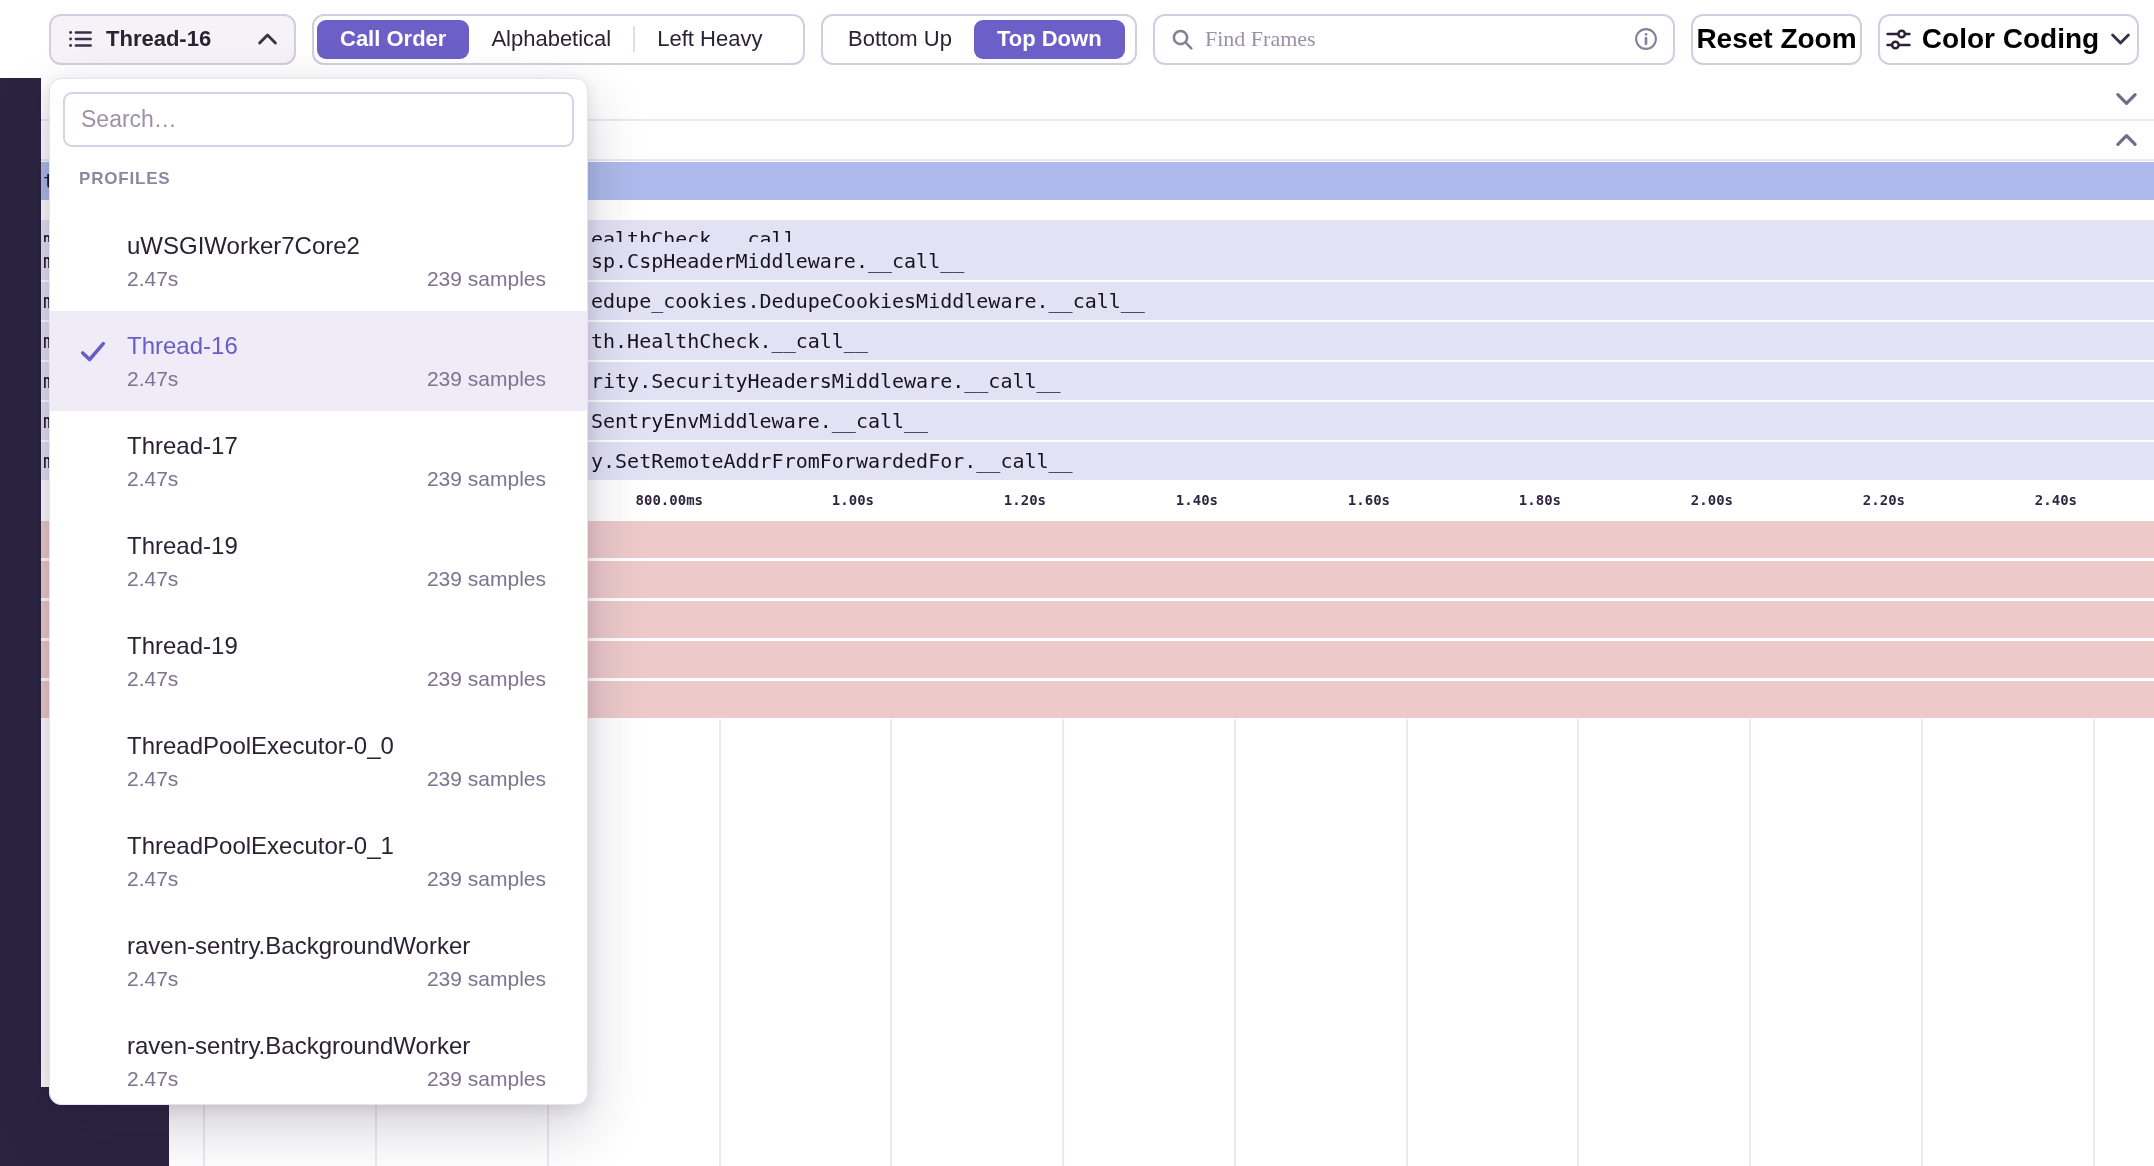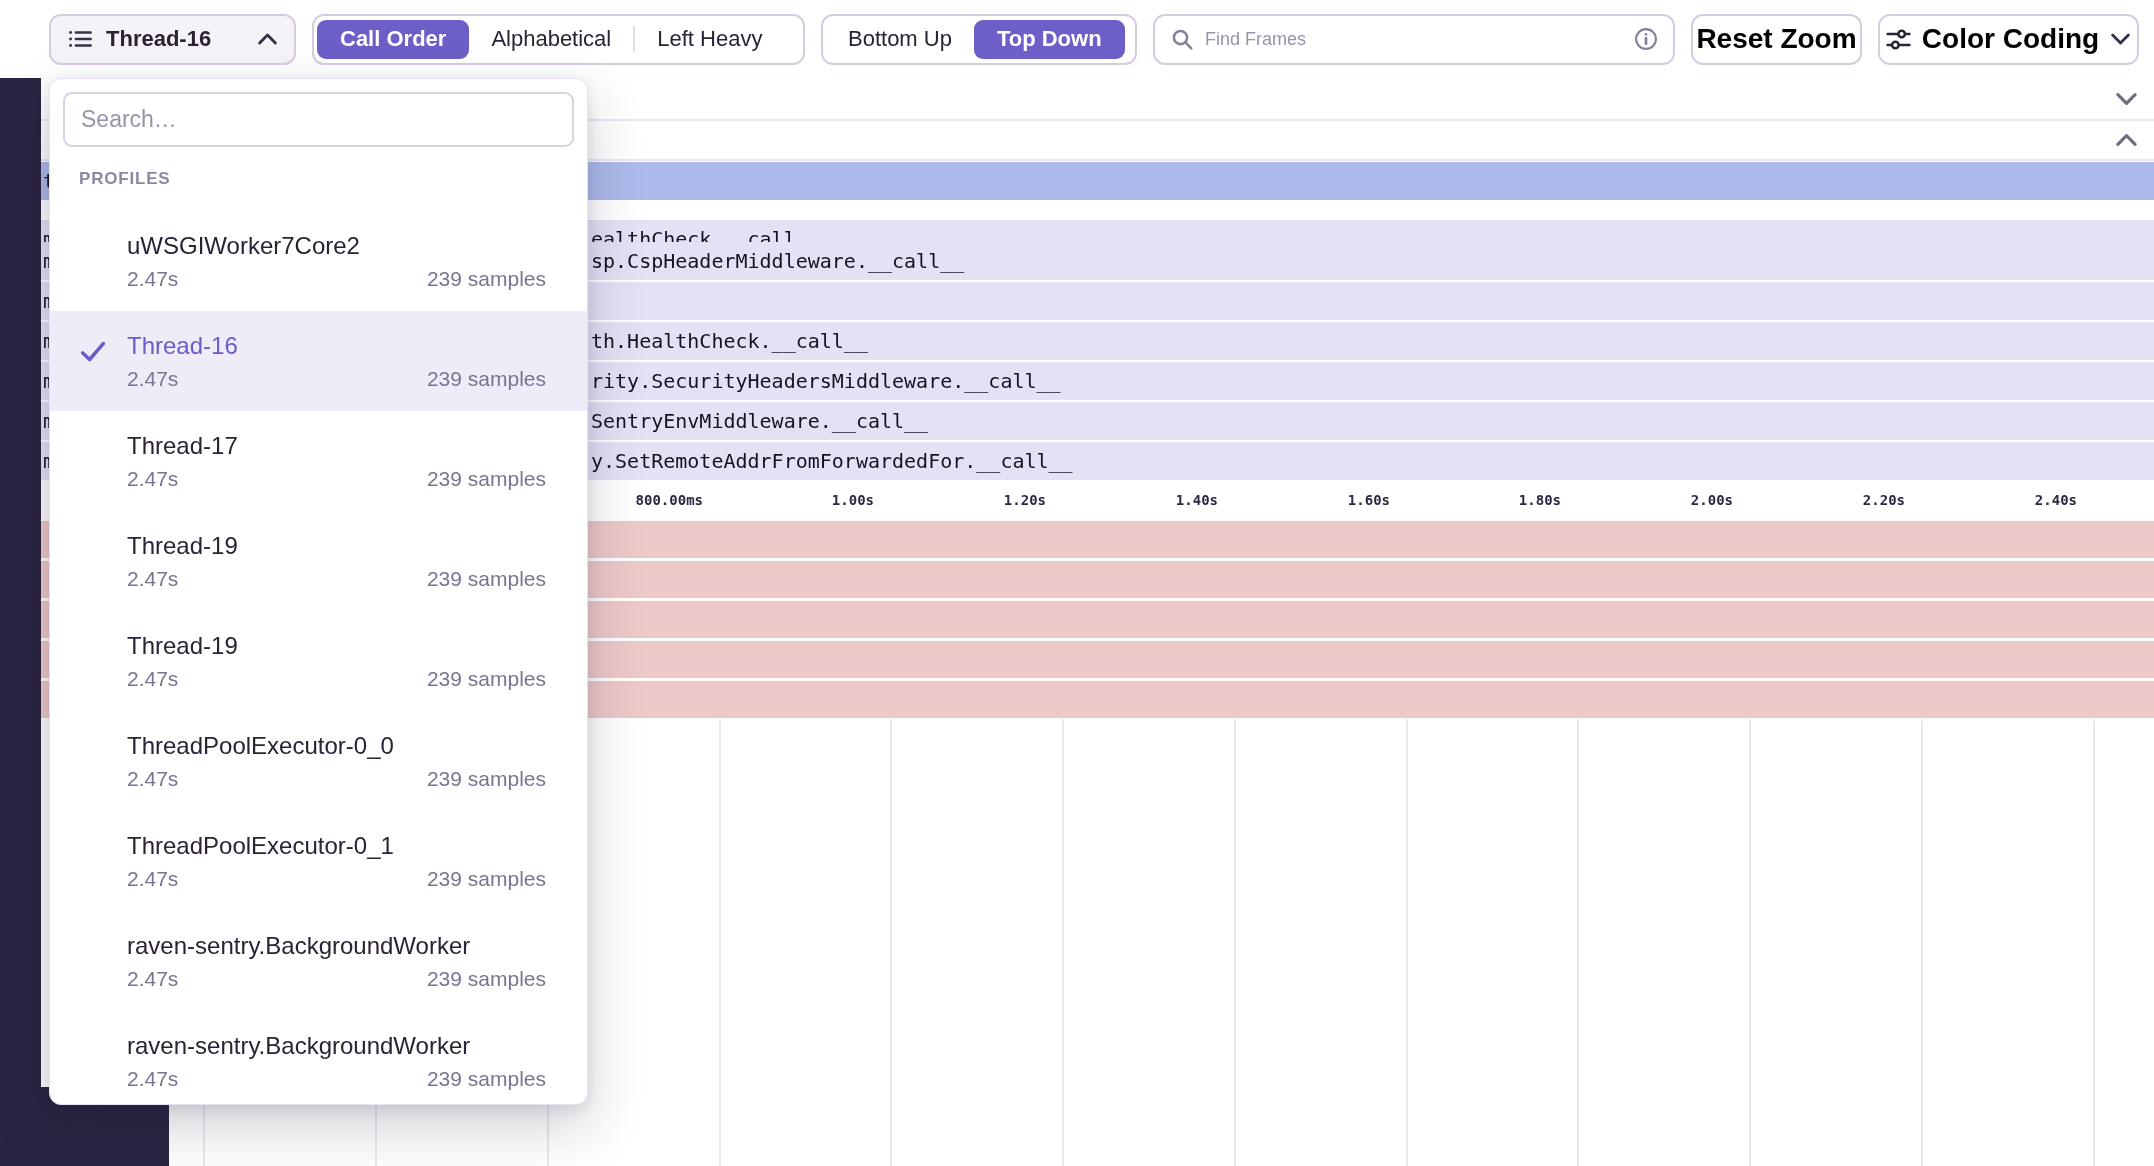--- a/index.html
+++ b/index.html
@@ -40,22 +40,22 @@
     color:#2b2233; font-weight:500; font-size:22px; padding:0 22px;
     height:39px; display:flex; align-items:center; cursor:pointer;
   }
   .seg .vdiv { width:2px; height:26px; background:#e2dbeb; }
   .find {
     flex:none; width:522px; height:51px; border:2px solid #d6cce1;
     border-radius:12px; background:#fff;
     display:flex; align-items:center; gap:11px; padding:0 15px;
   }
   .find input {
-    flex:1; border:none; outline:none; font-size:18px;
-    font-family:Liberation Sans, sans-serif; color:#701a75; min-width:0;
+    flex:1; border:none; outline:none; font-size:22px;
+    font-family:Liberation Serif, serif; color:#701a75; min-width:0;
   }
   .find input::placeholder { color:#9a91a9; }
   .btn {
     flex:none; height:51px; border:2px solid #d6cce1; border-radius:12px;
     background:#fff; display:flex; align-items:center; justify-content:center;
     font-weight:700; font-size:28px; cursor:pointer; gap:11px;
   }
   .reset-btn { width:171px; }
   .color-btn { width:261px; }
 
@@ -151,20 +151,21 @@
   <div class="frow sys" style="top:220px">
     <span class="edge-char">m</span>
     <span class="flabel">ealthCheck.__call__</span>
   </div>
   <div class="frow sys" style="top:242px">
     <span class="edge-char">m</span>
     <span class="flabel">sp.CspHeaderMiddleware.__call__</span>
   </div>
   <div class="frow sys" style="top:282px">
     <span class="edge-char">m</span>
+    <span class="flabel">edupe_cookies.DedupeCookiesMiddleware.__call__</span>
   </div>
   <div class="frow sys" style="top:322px">
     <span class="edge-char">m</span>
     <span class="flabel">th.HealthCheck.__call__</span>
   </div>
   <div class="frow sys" style="top:362px">
     <span class="edge-char">m</span>
     <span class="flabel">rity.SecurityHeadersMiddleware.__call__</span>
   </div>
   <div class="frow sys" style="top:402px">

